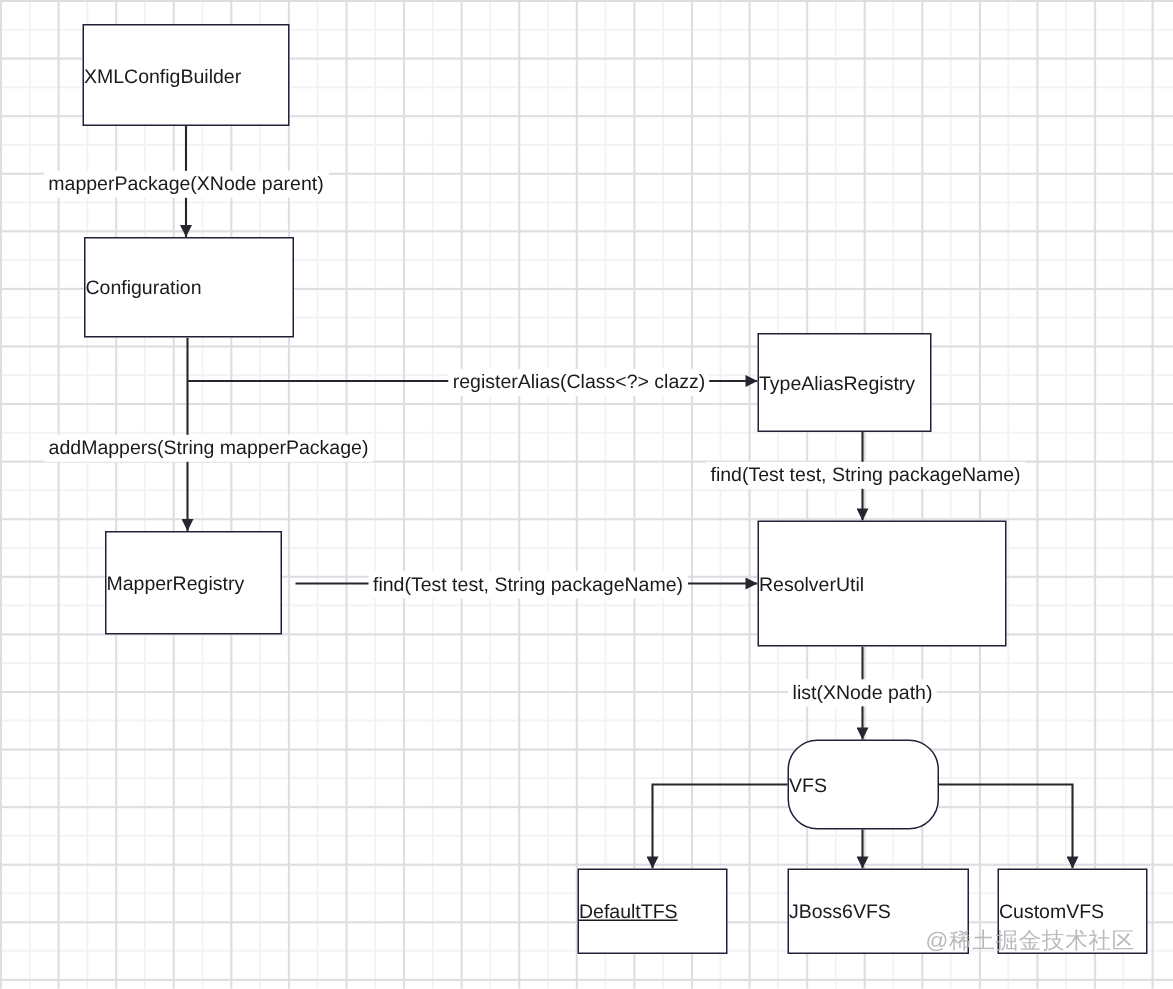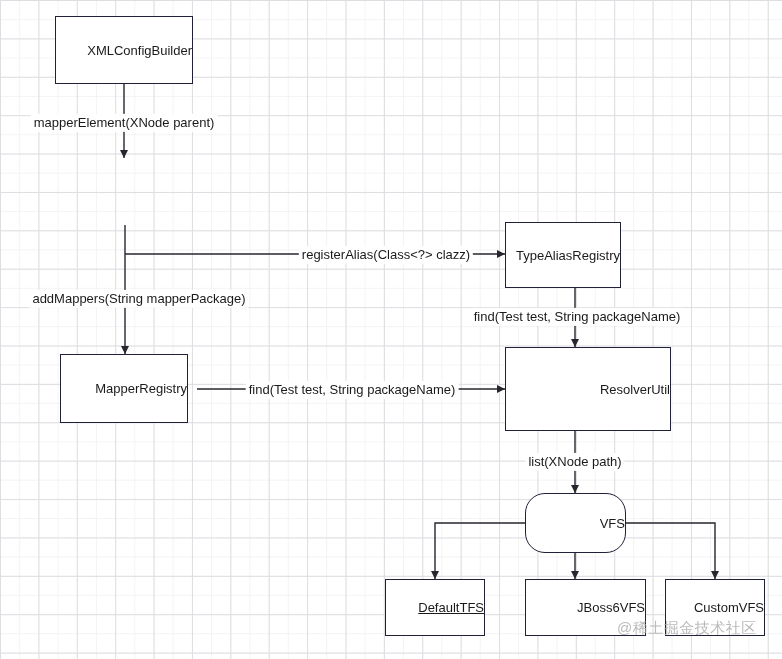--- a/index.html
+++ b/index.html
@@ -46,21 +46,21 @@
     position:absolute;
     left:0;top:0;width:100%;height:100%;
     pointer-events:none;
   }
   .node{
     position:absolute;
     border:1.5px solid var(--node-border);
     background:var(--node-fill);
     display:flex;
     align-items:center;
-    justify-content:flex-end;
+    justify-content:flex-start;
     text-align:center;
     font-size:13px;
     color:var(--text-color);
   }
   .edge-label{
     position:absolute;
     transform:translate(-50%,-50%);
     background:var(--label-bg);
     padding:1px 3px;
     font-size:13px;
@@ -96,44 +96,47 @@
       <polyline points="197,389 505,389" marker-end="url(#arrowhead)"></polyline>
       <polyline points="575,431 575,493" marker-end="url(#arrowhead)"></polyline>
       <polyline points="525,523 435,523 435,579" marker-end="url(#arrowhead)"></polyline>
       <polyline points="575,553 575,579" marker-end="url(#arrowhead)"></polyline>
       <polyline points="626,523 715,523 715,579" marker-end="url(#arrowhead)"></polyline>
     </svg>
   <div id="node-layer">
       <div class="node" style="left: 55px; top: 16px; width: 138px; height: 68px;">
         <span>XMLConfigBuilder</span>
       </div>
+      <div class="node" style="left: 56px; top: 158px; width: 140px; height: 67px;">
+        <span>Configuration</span>
+      </div>
       <div class="node" style="left: 505px; top: 222px; width: 116px; height: 66px;">
         <span>TypeAliasRegistry</span>
       </div>
-      <div class="node" style="left: 60px; top: 354px; width: 128px; height: 69px;">
+      <div class="node" style="left: 70px; top: 354px; width: 118px; height: 69px;">
         <span>MapperRegistry</span>
       </div>
       <div class="node" style="left: 505px; top: 347px; width: 166px; height: 84px;">
         <span>ResolverUtil</span>
       </div>
       <div class="node" style="left: 525px; top: 493px; width: 101px; height: 60px; border-radius: 20px;">
         <span>VFS</span>
       </div>
       <div class="node" style="left: 385px; top: 579px; width: 100px; height: 57px; text-decoration: underline;">
         <span>DefaultTFS</span>
       </div>
       <div class="node" style="left: 525px; top: 579px; width: 121px; height: 57px;">
         <span>JBoss6VFS</span>
       </div>
       <div class="node" style="left: 665px; top: 579px; width: 100px; height: 57px;">
         <span>CustomVFS</span>
       </div>
     </div>
   <div id="label-layer">
-      <div class="edge-label" style="left: 124px; top: 123px;">mapperElement(XNode parent)</div>
+      <div class="edge-label" style="left: 124px; top: 123px;">mapperPackage(XNode parent)</div>
       <div class="edge-label" style="left: 125px; top: 299px; margin-left: 14px;">addMappers(String mapperPackage)</div>
       <div class="edge-label" style="left: 386px; top: 255px;">registerAlias(Class&lt;?&gt; clazz)</div>
       <div class="edge-label" style="left: 577px; top: 317px;">find(Test test, String packageName)</div>
       <div class="edge-label" style="left: 352px; top: 390px;">find(Test test, String packageName)</div>
       <div class="edge-label" style="left: 575px; top: 462px;">list(XNode path)</div>
     </div>
   <div class="watermark" style="left: 617px; top: 620px;">@稀土掘金技术社区</div>
 </div>
 
 </body></html>

